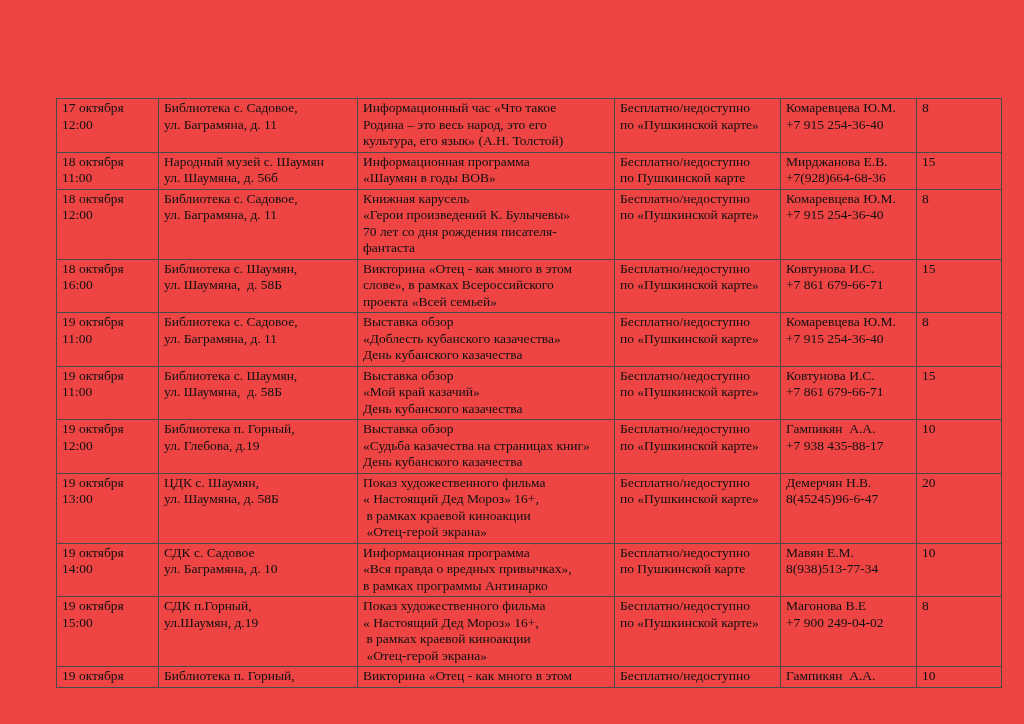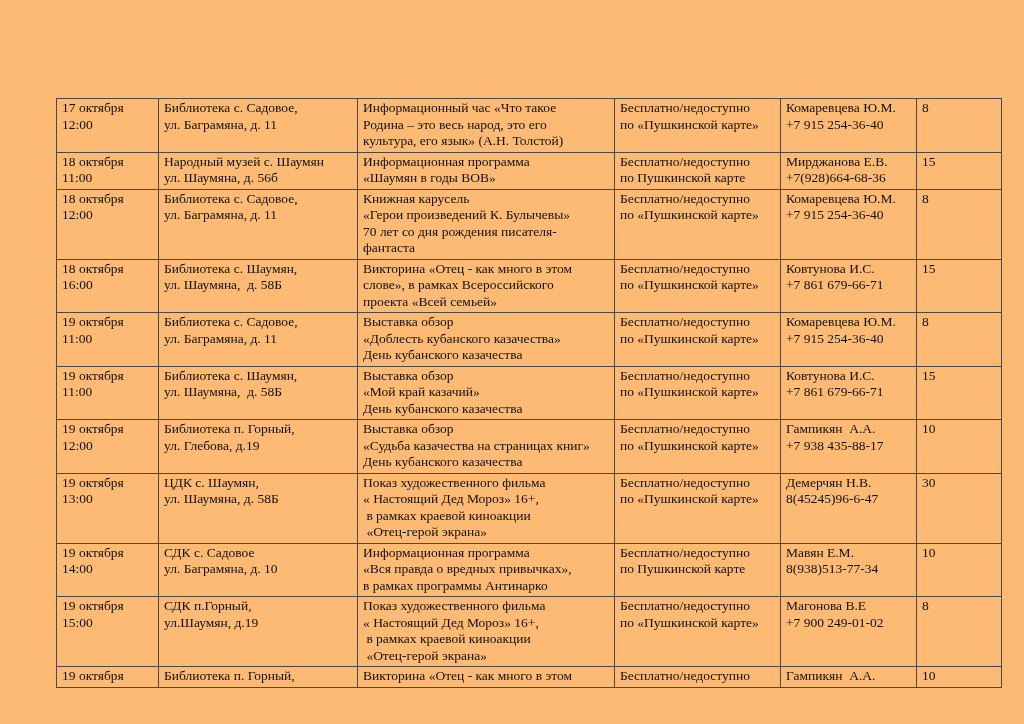--- a/index.html
+++ b/index.html
@@ -10,21 +10,21 @@
   body {
     width: 1024px;
     height: 724px;
     position: relative;
     font-family: "Liberation Serif", "DejaVu Serif", serif;
     overflow: hidden;
   }
   .doc-page {
     position: absolute;
     inset: 0;
-    background: #fdba74;
+    background: #ef4444;
   }
   table.schedule {
     position: absolute;
     left: 56px;
     top: 98px;
     border-collapse: collapse;
     table-layout: fixed;
     width: 945px;
   }
   table.schedule td {
@@ -162,21 +162,21 @@
     <td>ЦДК с. Шаумян,
 ул. Шаумяна, д. 58Б</td>
     <td>Показ художественного фильма
 « Настоящий Дед Мороз» 16+,
  в рамках краевой киноакции
  «Отец-герой экрана»</td>
     <td>Бесплатно/недоступно
 по «Пушкинской карте»</td>
     <td>Демерчян Н.В.
 8(45245)96-6-47</td>
-    <td>30</td>
+    <td>20</td>
   </tr>
         <tr>
     <td>19 октября
 14:00</td>
     <td>СДК с. Садовое
 ул. Баграмяна, д. 10</td>
     <td>Информационная программа
 «Вся правда о вредных привычках»,
 в рамках программы Антинарко</td>
     <td>Бесплатно/недоступно
@@ -190,21 +190,21 @@
 15:00</td>
     <td>СДК п.Горный,
 ул.Шаумян, д.19</td>
     <td>Показ художественного фильма
 « Настоящий Дед Мороз» 16+,
  в рамках краевой киноакции
  «Отец-герой экрана»</td>
     <td>Бесплатно/недоступно
 по «Пушкинской карте»</td>
     <td>Магонова В.Е
-+7 900 249-01-02</td>
++7 900 249-04-02</td>
     <td>8</td>
   </tr>
         <tr>
     <td>19 октября</td>
     <td>Библиотека п. Горный,</td>
     <td>Викторина «Отец - как много в этом</td>
     <td>Бесплатно/недоступно</td>
     <td>Гампикян  А.А.</td>
     <td>10</td>
   </tr>

